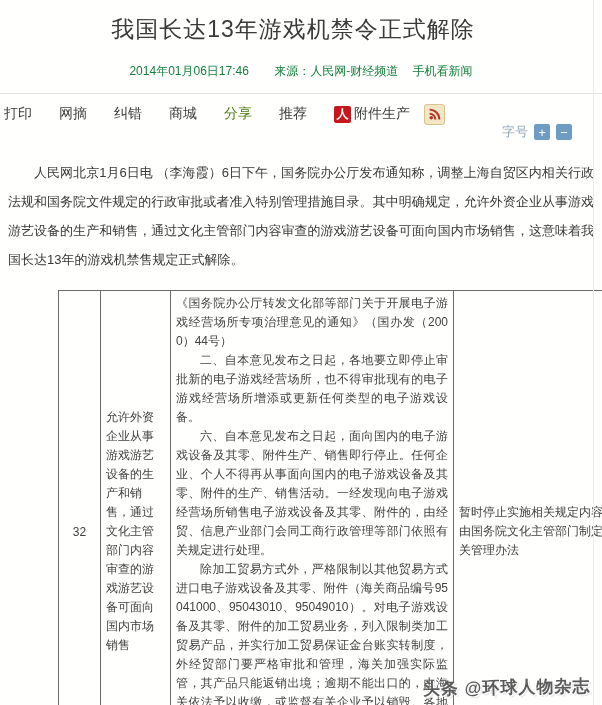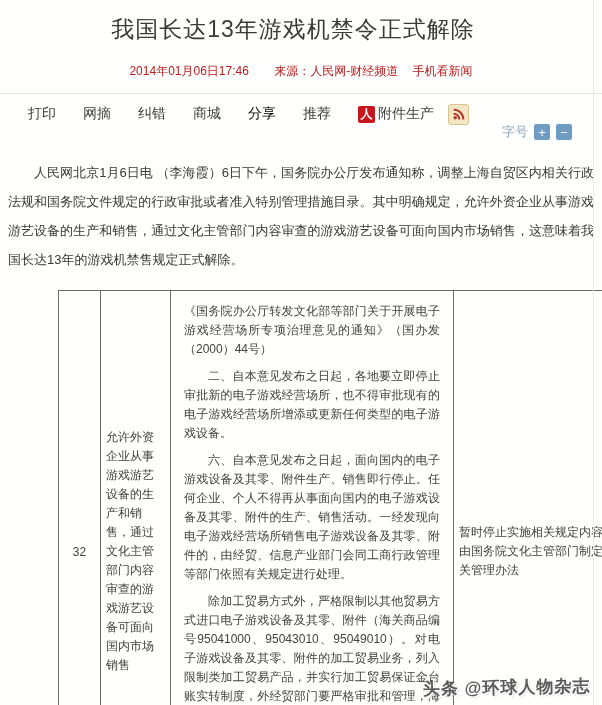--- a/index.html
+++ b/index.html
@@ -18,34 +18,34 @@
   
   .article-title{
     margin:0;padding:14px 26px 0 10px;
     text-align:center;
     font-size:23px;font-weight:500;color:#3a3a3a;
     letter-spacing:1px;
   }
   .meta-line{
     margin-top:18px;
     text-align:center;
-    font-size:12px;color:#b91c1c;
+    font-size:12px;color:#15803d;
   }
   .meta-line .seg{margin:0 11px;}
   .meta-line .src-label{margin-right:0;}
   
   .divider{height:1px;background:#e4e4e2;margin-top:13px;}
   .toolbar{
     display:flex;align-items:center;
     height:40px;
-    padding:0 30px 0 28px;
+    padding:0 30px 0 4px;
     font-size:14px;color:#3c3c3c;
   }
   .tool-item{margin-right:27px;cursor:pointer;white-space:nowrap;}
-  .tool-item.muted{color:#000000;}
+  .tool-item.muted{color:#4d7c0f;}
   .weibo{display:flex;align-items:center;margin-right:14px;cursor:pointer;}
   .weibo-badge{
     display:inline-flex;align-items:center;justify-content:center;
     width:17px;height:17px;margin-right:3px;
     background:#c8161d;color:#fff;font-size:12px;font-weight:bold;
     border-radius:2px;
   }
   .rss-badge{
     display:inline-flex;align-items:center;justify-content:center;
     width:19px;height:19px;
@@ -84,21 +84,21 @@
   .reg-table td{
     border:1px solid #6a6a6a;
     padding:3px 5px;
     vertical-align:middle;
     word-break:break-all;
   }
   .col-no{width:31px;text-align:center;}
   .col-item{width:59px;line-height:19px;}
   .col-reg{width:272px;vertical-align:top;line-height:19px;}
   .col-act{width:158px;line-height:19px;}
-  .col-reg p{margin:8px;text-align:justify;}
+  .col-reg p{margin:0;text-align:justify;}
   .col-reg p.indent{text-indent:2em;}
   
   .watermark{
     position:absolute;right:12px;bottom:6px;
     font-size:17px;font-weight:bold;color:#5a5a5a;
     letter-spacing:1px;
     text-shadow:1px 1px 0 #ffffff,2px 2px 0 #e7e7e7;
     transform:rotate(-1deg);
   }
 </style>

